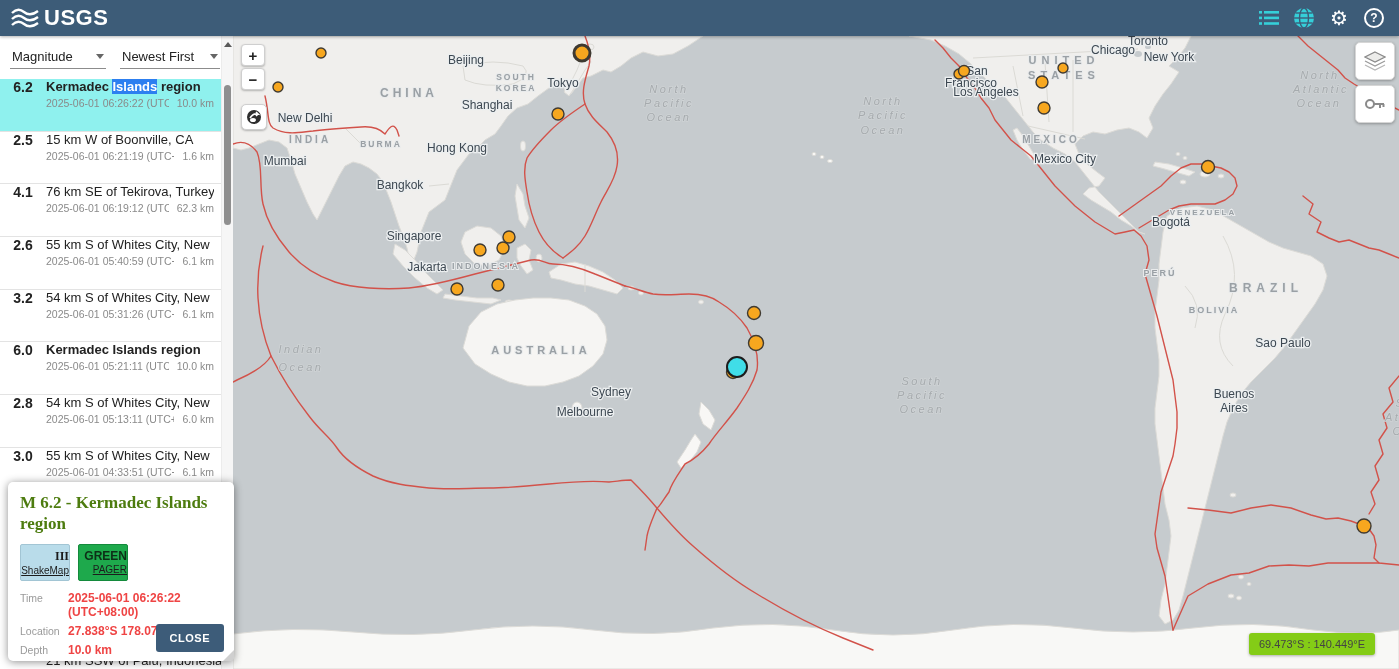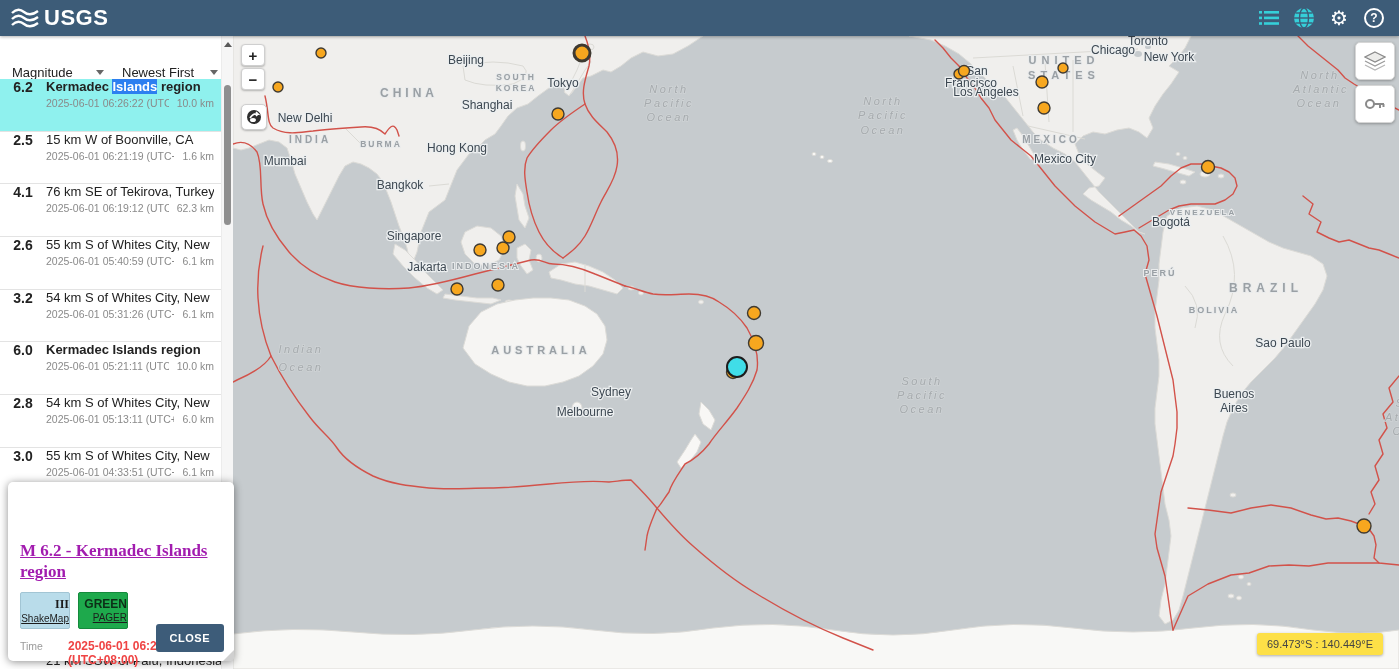--- a/index.html
+++ b/index.html
@@ -22,21 +22,21 @@
   .header-icons{display:flex;align-items:center;gap:13px;padding-right:14px;}
   .hicon{width:22px;height:22px;display:flex;align-items:center;justify-content:center;cursor:pointer;}
   .gear-glyph{color:#fff;font-size:20px;line-height:1;}
   .help-circle{width:16px;height:16px;border:2px solid #fff;border-radius:50%;
     color:#fff;font-size:12px;font-weight:bold;display:flex;align-items:center;justify-content:center;}
 
   
   .sidebar{
     position:absolute;left:0;top:36px;width:233px;height:633px;background:#fff;z-index:40;
   }
-  .filters{height:43px;display:flex;align-items:center;padding:16px 10px;gap:14px;border-bottom:1px solid #e6e6e6;}
+  .filters{height:43px;display:flex;align-items:center;padding:0 10px;gap:14px;border-bottom:1px solid #e6e6e6;}
   .select{display:flex;align-items:center;justify-content:space-between;border-bottom:1px solid #8c8c8c;
     padding:3px 2px 4px 2px;cursor:pointer;}
   .select.m{width:92px;}
   .select.s{width:96px;}
   .select-label{font-size:13px;color:#222;}
   .caret{width:0;height:0;border-left:4px solid transparent;border-right:4px solid transparent;border-top:5px solid #666;}
 
   .event-list{position:absolute;left:0;top:43px;width:222px;bottom:0;overflow:hidden;}
   .item{height:51.7px;display:flex;align-items:flex-start;border-top:1px solid #e3e3e3;cursor:pointer;background:#fff;}
   .item:first-child{border-top:none;}
@@ -57,21 +57,21 @@
   .scroll-thumb{position:absolute;left:1.5px;top:49px;width:7px;height:140px;background:#8f8f8f;border-radius:4px;}
 
   .partial-item{position:absolute;left:46px;top:617px;width:180px;font-size:13px;color:#222;white-space:nowrap;overflow:hidden;}
 
   
   .popup{
     position:absolute;left:8px;top:446px;width:226px;height:179px;background:#fff;border-radius:5px;
     box-shadow:0 1px 8px rgba(0,0,0,.45);padding:10px 12px;box-sizing:border-box;z-index:60;
   }
   .popup-title{font-family:"Liberation Serif",serif;font-weight:bold;font-size:17px;line-height:1.25;
-    color:#a21caf;text-decoration:underline;cursor:pointer;margin-top:48px;}
+    color:#4d7c0f;cursor:pointer;}
   .badges{display:flex;gap:8px;margin-top:9px;}
   .badge{width:48px;height:35px;border-radius:2px;display:flex;flex-direction:column;align-items:flex-end;justify-content:center;cursor:pointer;}
   .badge.shakemap{background:#b9dcea;border:1px solid #a2c5d4;}
   .badge.pager{background:#1ea94c;border:1px solid #148a3c;}
   .badge-val{font-size:12px;font-weight:bold;color:#1c1c1c;font-family:"Liberation Serif",serif;}
   .badge.pager .badge-val{font-family:"Liberation Sans",sans-serif;color:#0d2e17;}
   .badge-lbl{font-size:10px;color:#1c1c1c;text-decoration:underline;margin-top:1px;}
   .details{margin-top:10px;}
   .drow{display:flex;margin-bottom:5px;}
   .dlabel{width:48px;font-size:10.5px;color:#9a9a9a;flex:none;padding-top:1px;}
@@ -100,21 +100,21 @@
   .rbtn{width:38px;height:36px;background:#fff;border:1px solid #d6d6d6;border-radius:5px;
     display:flex;align-items:center;justify-content:center;cursor:pointer;box-shadow:0 1px 3px rgba(0,0,0,.3);}
 
   .scalebar{position:absolute;left:8px;bottom:12px;background:#fff;border-radius:4px;padding:5px 8px 7px 8px;
     box-shadow:0 1px 3px rgba(0,0,0,.3);z-index:10;}
   .scale-km{width:62px;border-left:1px solid #555;border-right:1px solid #555;border-bottom:1px solid #555;
     font-size:10.5px;color:#333;padding:0 4px 1px 4px;}
   .scale-mi{width:76px;border-left:1px solid #555;border-right:1px solid #555;border-bottom:1px solid #555;
     font-size:10.5px;color:#333;padding:0 4px 1px 4px;margin-top:1px;}
 
-  .coords{position:absolute;right:16px;bottom:14px;background:#fde047;border-radius:3px;padding:5px 10px;
+  .coords{position:absolute;right:24px;bottom:14px;background:#84cc16;border-radius:3px;padding:5px 10px;
     font-size:11px;color:#444;box-shadow:0 1px 3px rgba(0,0,0,.3);z-index:10;}
 </style>
 </head>
 <body>
 
 <div class="app">
 
   <div class="header">
     <div class="logo">
       <svg width="30" height="22" viewBox="0 0 30 22">

